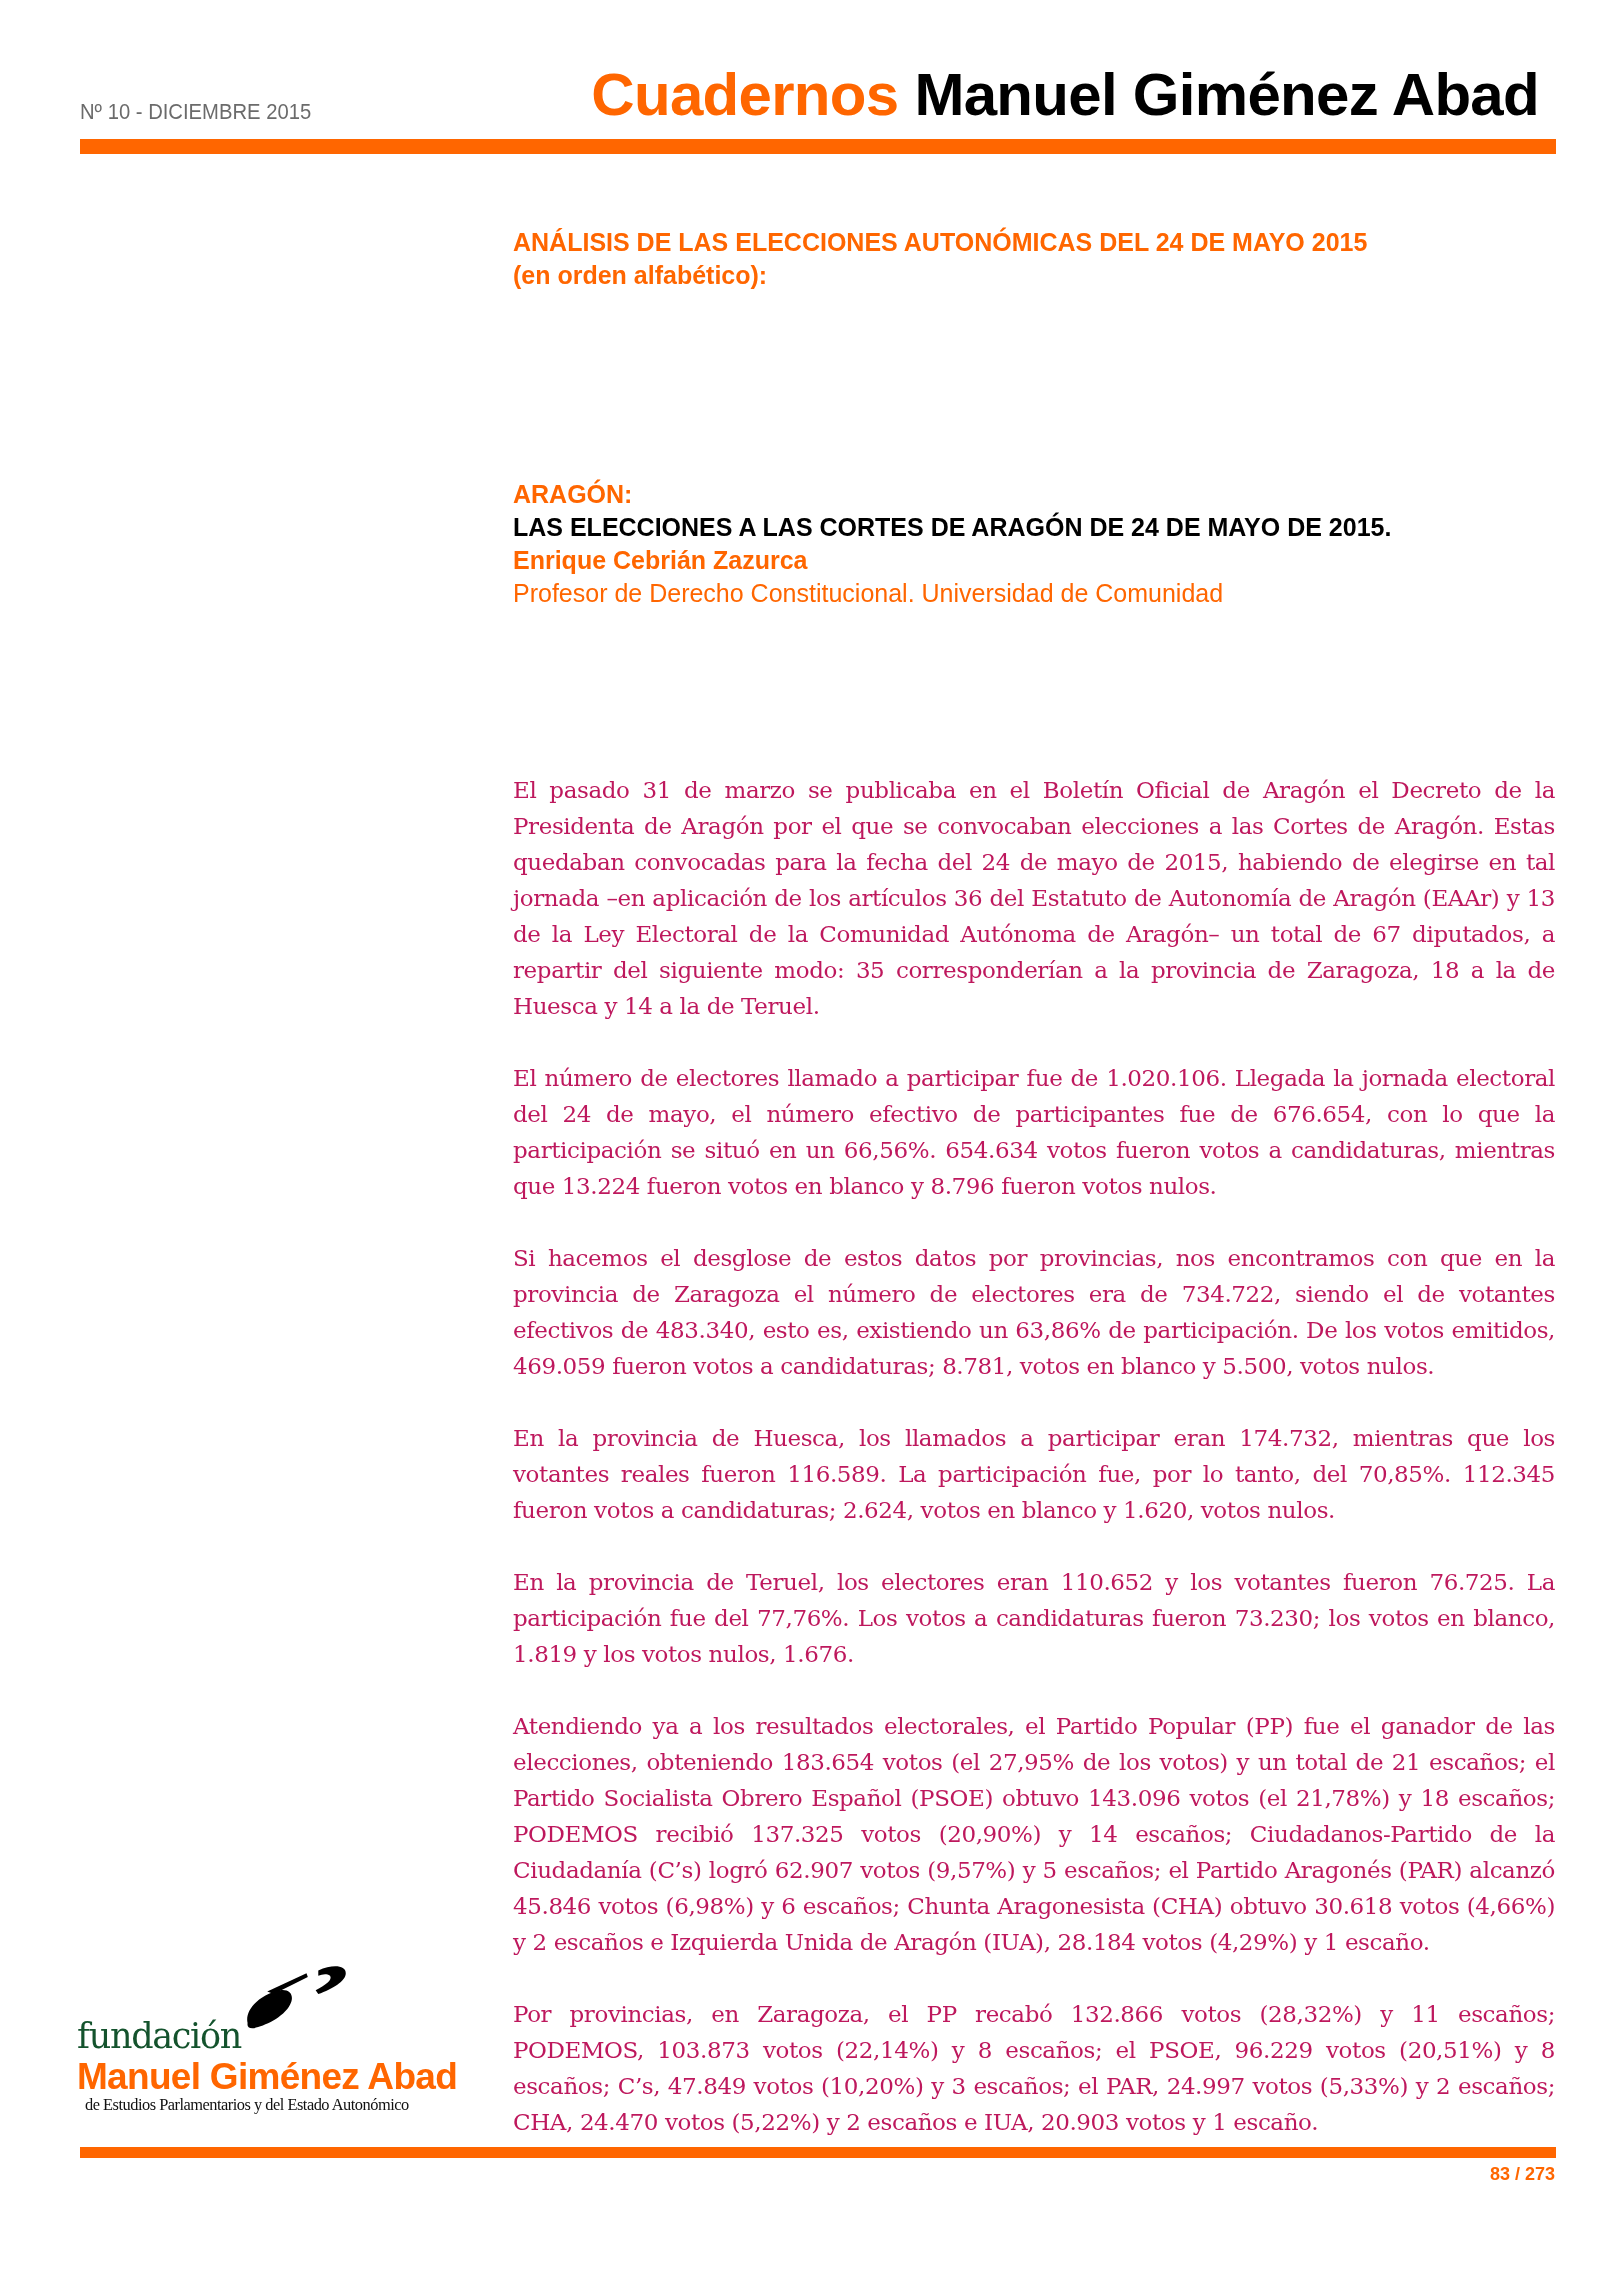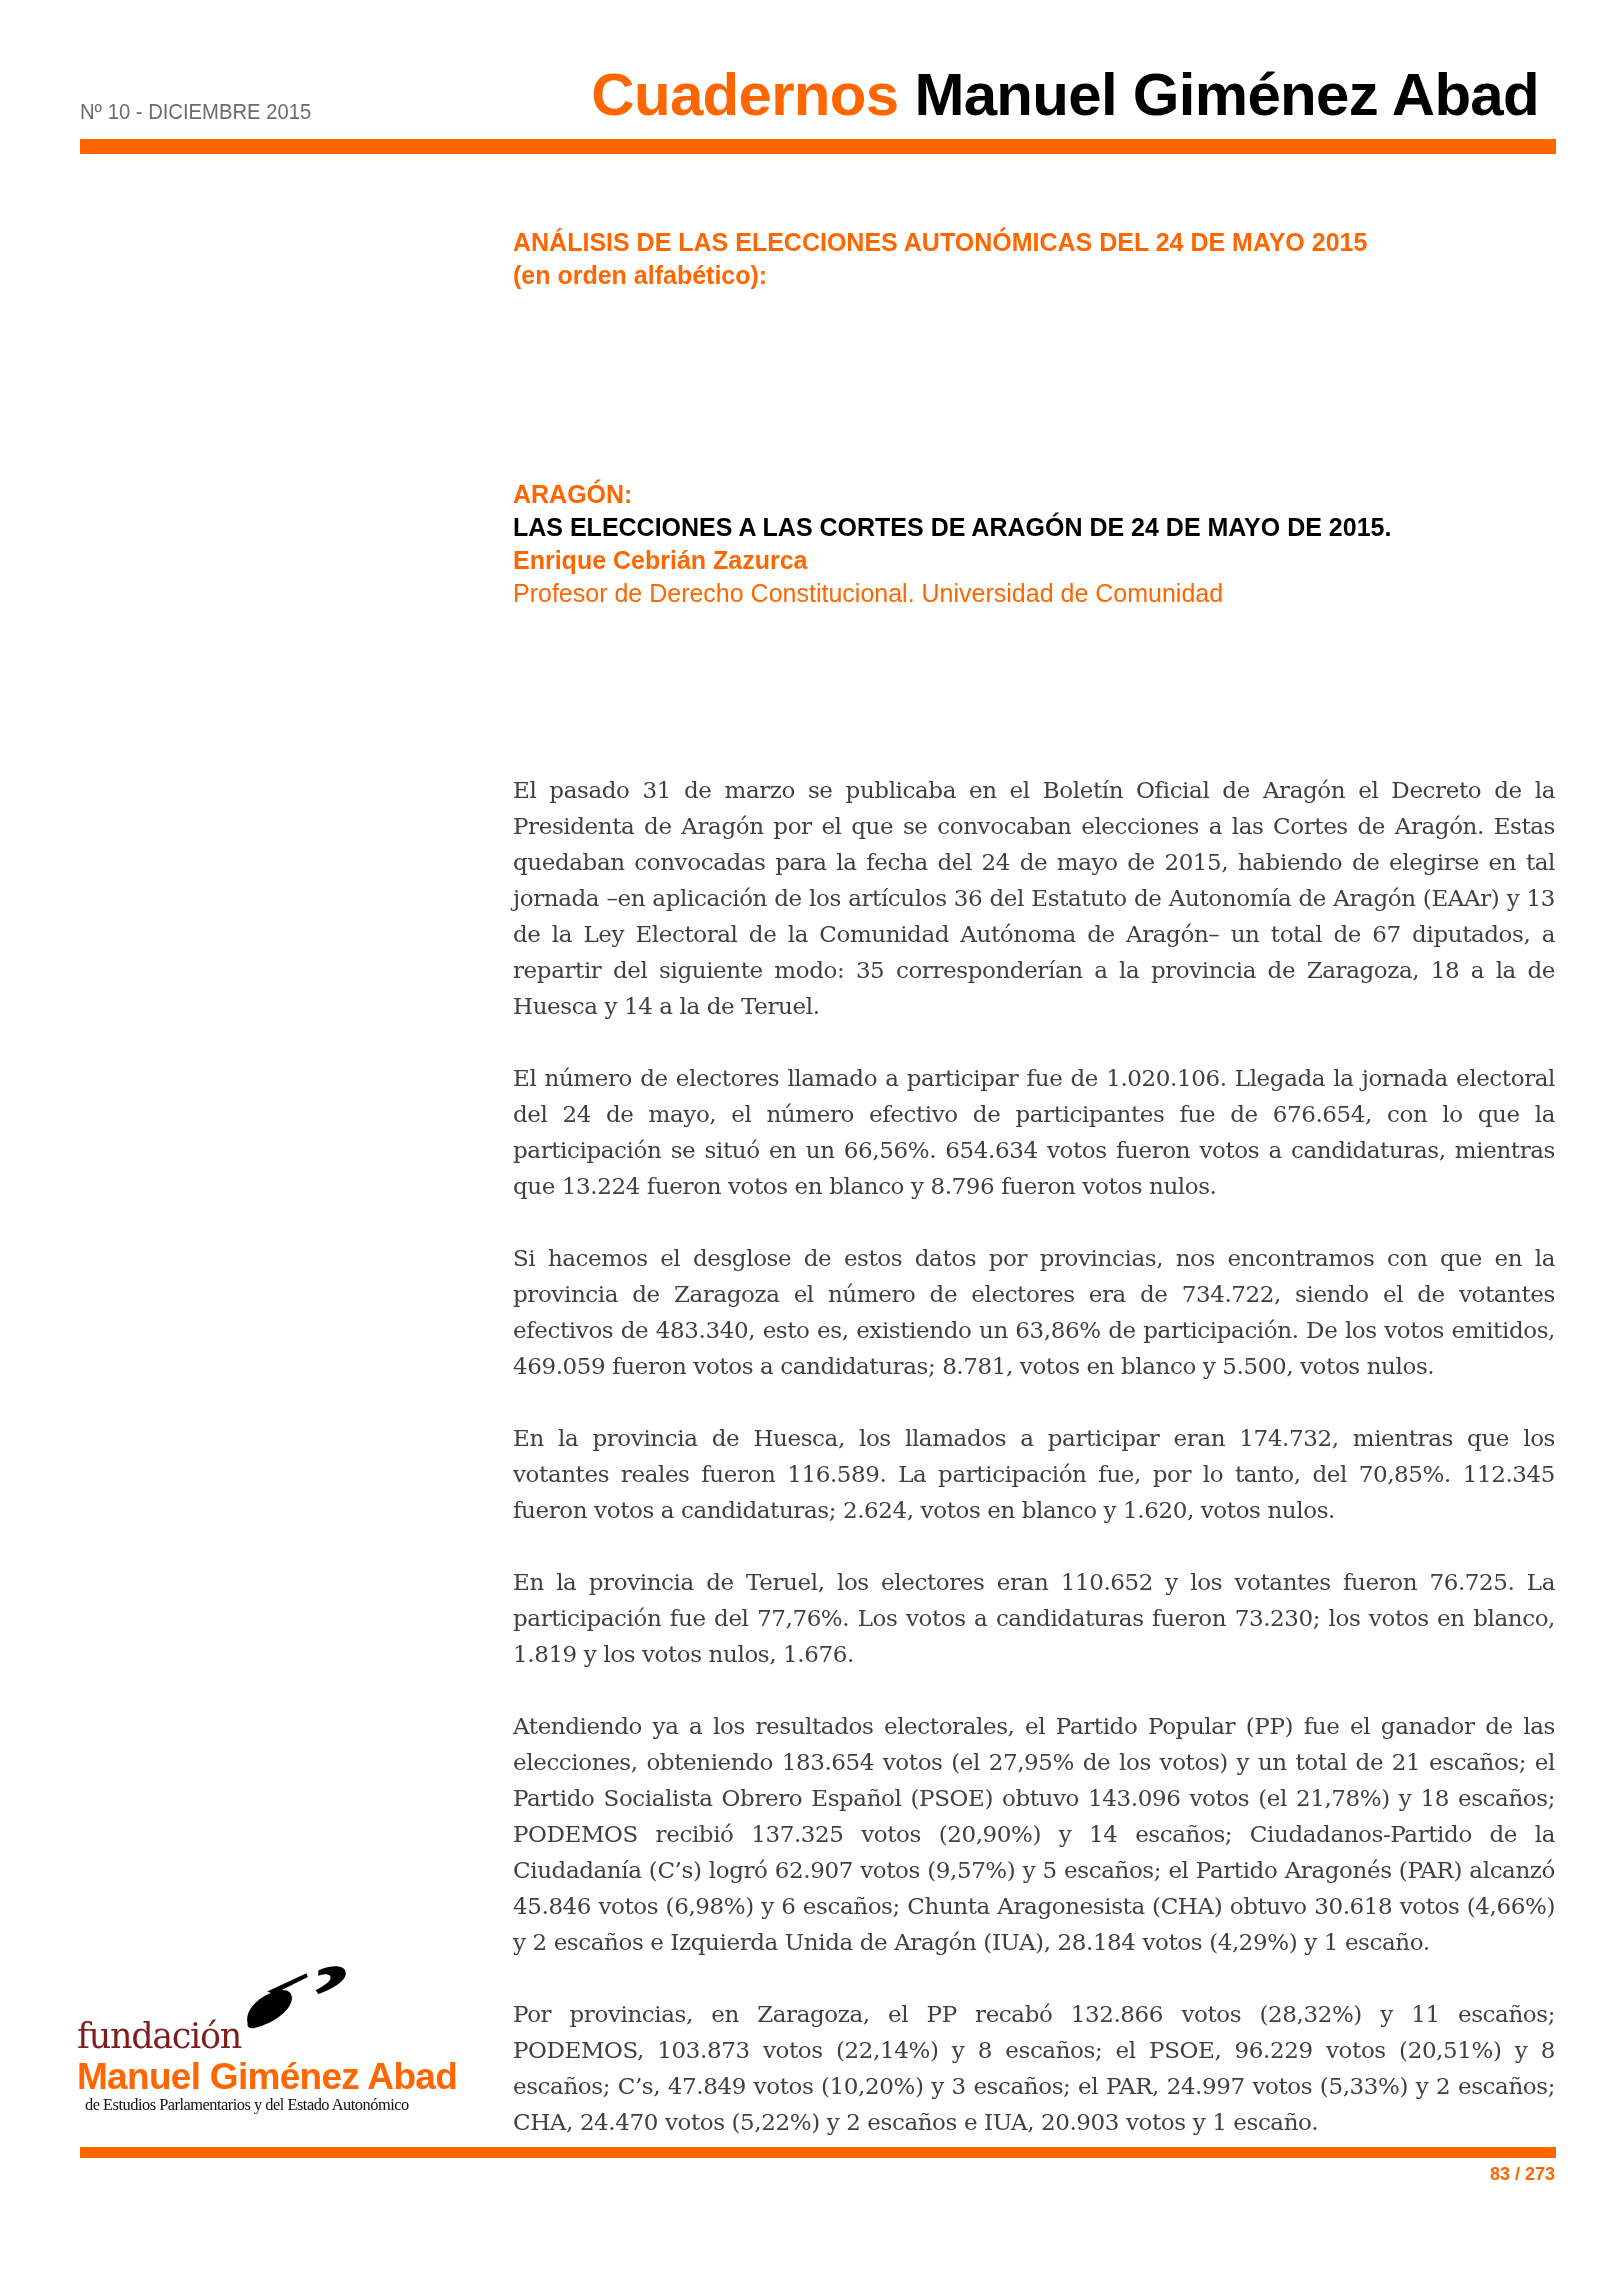--- a/index.html
+++ b/index.html
@@ -9,24 +9,24 @@
   .masthead .a { color: #ff6600; }
   .masthead .b { color: #000000; }
   .topbar { position: absolute; left: 80px; top: 139px; width: 1476px; height: 15px; background: #ff6600; }
   .col { position: absolute; left: 513px; width: 1042px; }
   .section-title { top: 226px; font-family: "Liberation Sans", sans-serif; font-weight: bold; color: #ff6600; font-size: 25px; line-height: 33px; }
   .art-head { top: 466px; font-family: "Liberation Sans", sans-serif; font-size: 25px; line-height: 33px; margin-top: 12px; }
   .art-head .region { color: #ff6600; font-weight: bold; display: block; }
   .art-head .title { color: #000; font-weight: bold; display: block; }
   .art-head .author { color: #ff6600; font-weight: bold; display: block; }
   .art-head .aff { color: #ff6600; display: block; }
-  .body { top: 772px; font-family: "DejaVu Serif", serif; font-size: 23px; line-height: 36px; color: #404040; text-align: justify; hyphens: manual; letter-spacing: -0.4px; }
+  .body { top: 772px; font-family: "DejaVu Serif", serif; font-size: 23px; line-height: 36px; color: #be185d; text-align: justify; hyphens: manual; letter-spacing: -0.4px; }
   .body p { margin: 0 0 36px 0; }
   .logo { position: absolute; left: 77px; top: 1964px; width: 406px; height: 144px; }
-  .logo .fund { position: absolute; left: 0; top: 52px; font-family: "DejaVu Serif", serif; font-size: 35px; color: #7f1d1d; letter-spacing: -1.3px; }
+  .logo .fund { position: absolute; left: 0; top: 52px; font-family: "DejaVu Serif", serif; font-size: 35px; color: #14532d; letter-spacing: -1.3px; }
   .logo .name { position: absolute; left: 0; top: 92px; font-family: "Liberation Sans", sans-serif; font-weight: bold; font-size: 37px; color: #ff6600; letter-spacing: -0.7px; white-space: nowrap; }
   .logo .sub { position: absolute; left: 8px; top: 131px; font-family: "Liberation Serif", serif; font-size: 16.4px; color: #111; white-space: nowrap; letter-spacing: -0.5px; }
   .logo svg { position: absolute; left: 164px; top: 0; }
   .botbar { position: absolute; left: 80px; top: 2147px; width: 1476px; height: 10.5px; background: #ff6600; }
   .pagenum { position: absolute; right: 68px; top: 2164px; font-family: "Liberation Sans", sans-serif; font-weight: bold; font-size: 18px; color: #ff6600; }
 </style>
 </head>
 <body>
 
 <div class="issue">Nº 10 - DICIEMBRE 2015</div>

